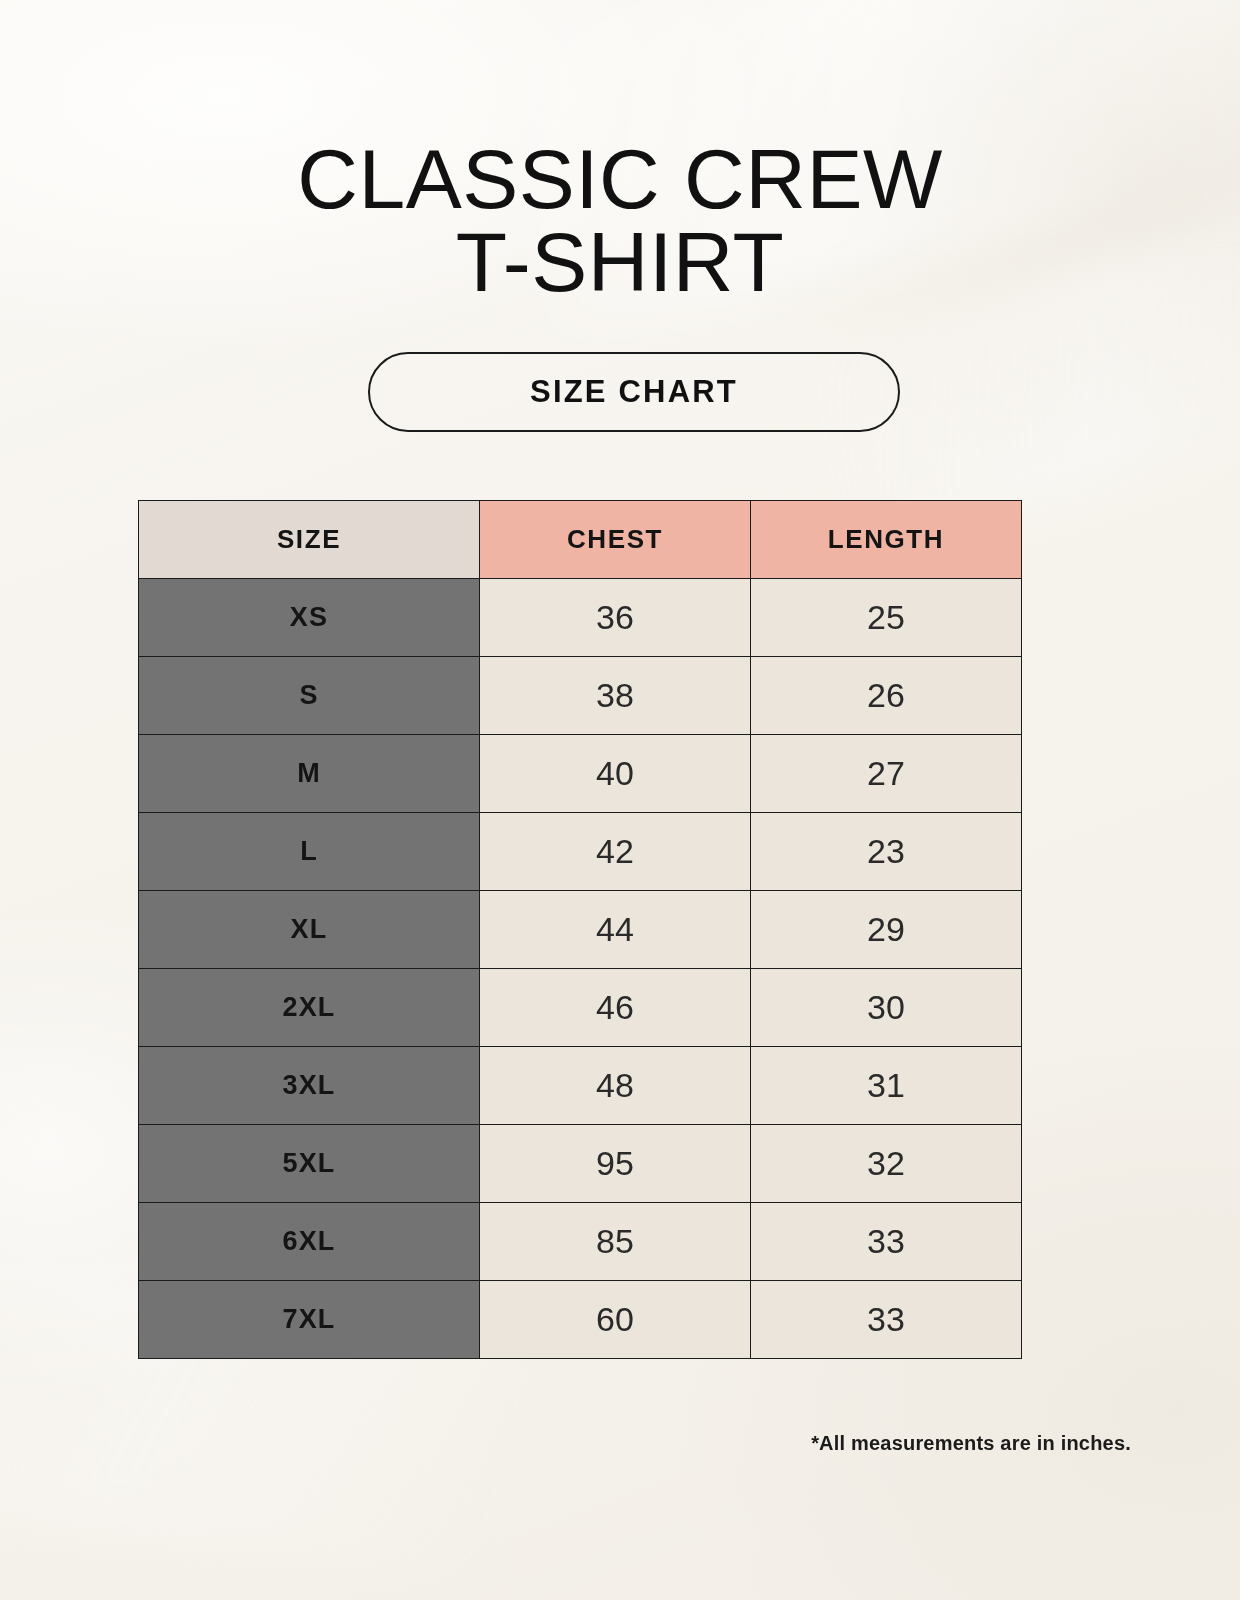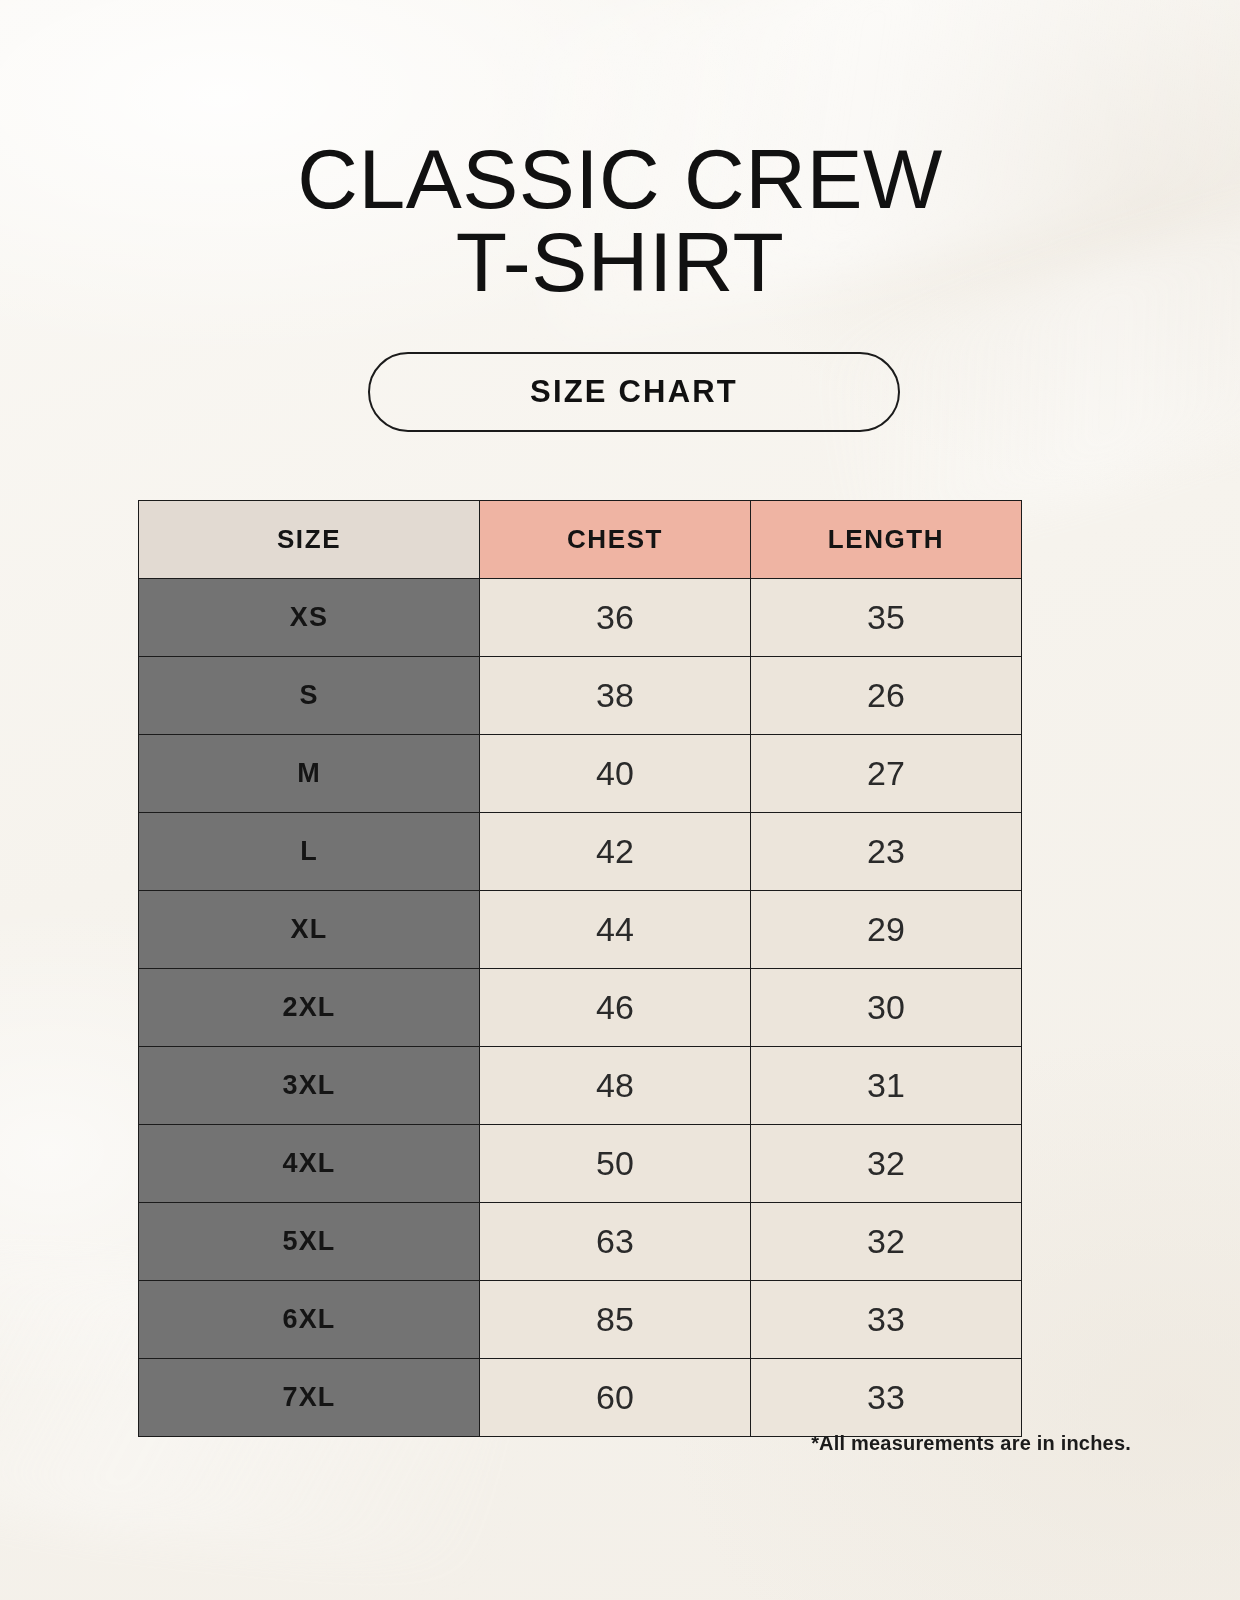--- a/index.html
+++ b/index.html
@@ -159,21 +159,21 @@
         <tr>
           <th class="head-size">SIZE</th>
           <th class="head-chest">CHEST</th>
           <th class="head-length">LENGTH</th>
         </tr>
       </thead>
       <tbody>
         <tr>
           <td class="size-cell">XS</td>
           <td class="val-cell">36</td>
-          <td class="val-cell">35</td>
+          <td class="val-cell">25</td>
         </tr>
         <tr>
           <td class="size-cell">S</td>
           <td class="val-cell">38</td>
           <td class="val-cell">26</td>
         </tr>
         <tr>
           <td class="size-cell">M</td>
           <td class="val-cell">40</td>
           <td class="val-cell">27</td>
@@ -192,27 +192,22 @@
           <td class="size-cell">2XL</td>
           <td class="val-cell">46</td>
           <td class="val-cell">30</td>
         </tr>
         <tr>
           <td class="size-cell">3XL</td>
           <td class="val-cell">48</td>
           <td class="val-cell">31</td>
         </tr>
         <tr>
-          <td class="size-cell">4XL</td>
-          <td class="val-cell">50</td>
-          <td class="val-cell">32</td>
-        </tr>
-        <tr>
           <td class="size-cell">5XL</td>
-          <td class="val-cell">63</td>
+          <td class="val-cell">95</td>
           <td class="val-cell">32</td>
         </tr>
         <tr>
           <td class="size-cell">6XL</td>
           <td class="val-cell">85</td>
           <td class="val-cell">33</td>
         </tr>
         <tr>
           <td class="size-cell">7XL</td>
           <td class="val-cell">60</td>

